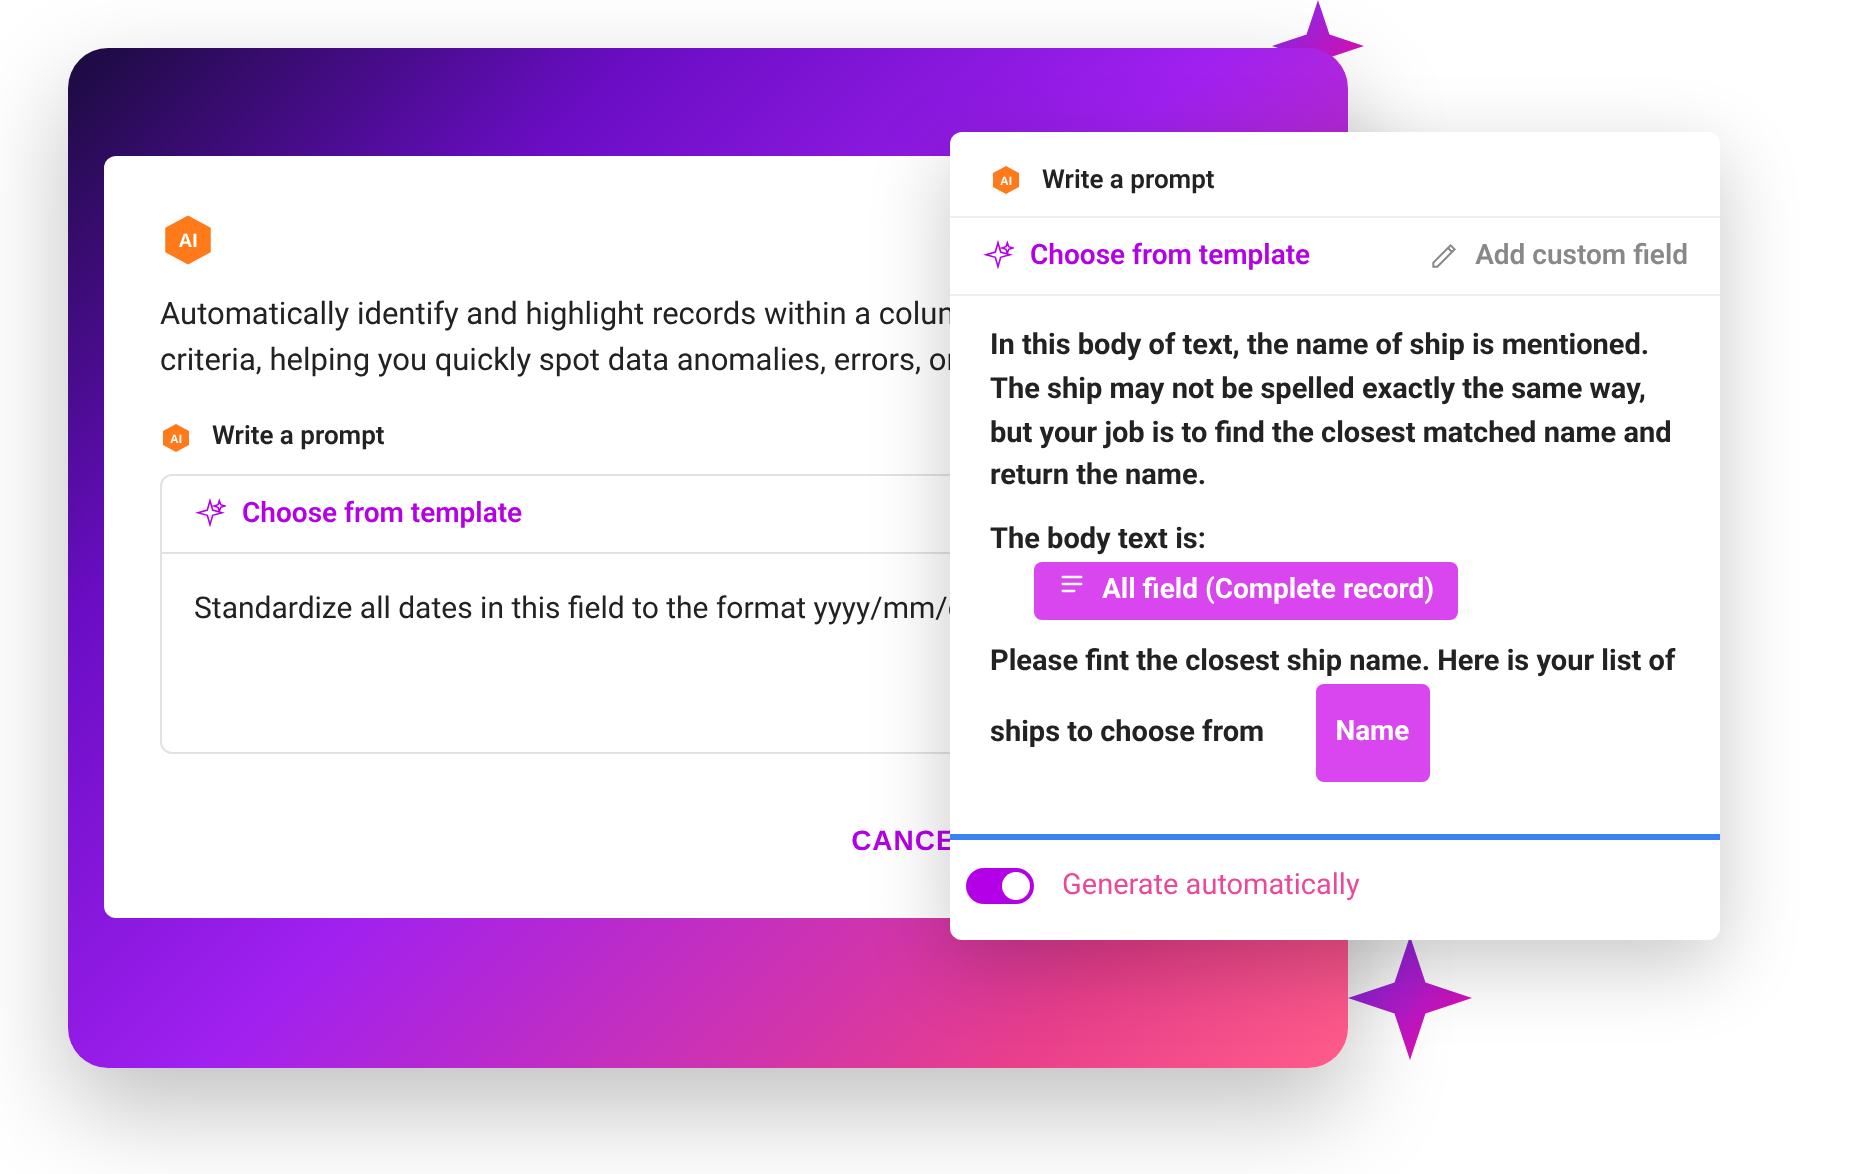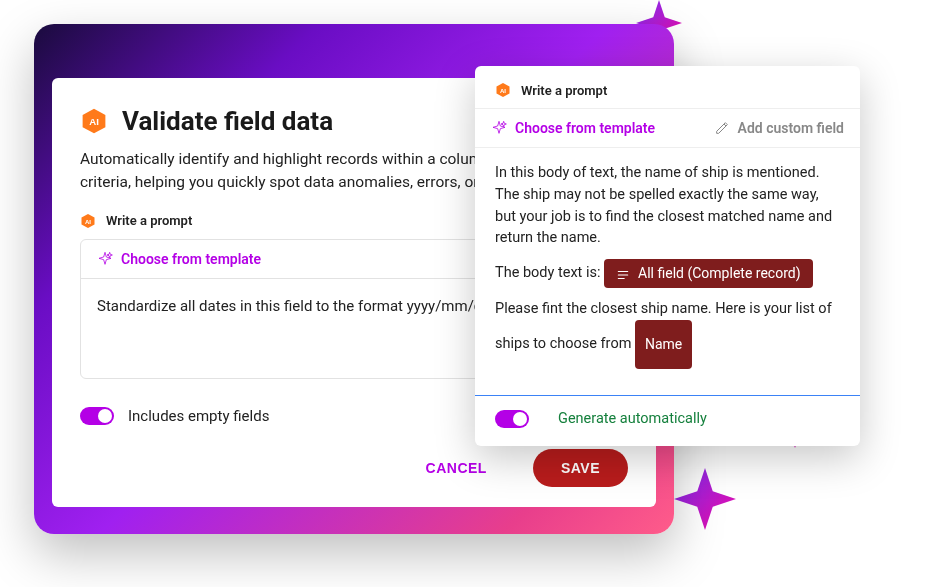--- a/index.html
+++ b/index.html
@@ -60,29 +60,29 @@
   left: 475px;
   top: 66px;
   width: 385px;
   background:#fff;
   border-radius:6px;
   box-shadow: 0 12px 40px rgba(0,0,0,0.22);
   padding: 14px 0 18px 0;
 }
 .popup-prompt-label-row { display:flex; align-items:center; gap:10px; padding: 2px 20px 10px 20px; }
 .popup-tabs { display:flex; border-top:1px solid #eee; border-bottom:1px solid #eee; }
-.popup-body { padding:14px 20px 16px 20px; font-size:14.5px; line-height:1.5; color:#222; border-bottom:1px solid #3b82f6; }
+.popup-body { padding:14px 20px 16px 20px; font-size:14.5px; line-height:1.5; color:#222; border-bottom:3px solid #3b82f6;font-weight:bold; }
 .popup-body p { margin-bottom:10px; }
 .inline-chip {
-  display:inline-flex; align-items:center; gap:8px; background:#7f1d1d; color:#fff;
-  padding:4px 12px; border-radius:4px; font-size:14px; vertical-align:middle;
+  display:inline-flex; align-items:flex-start; gap:8px; background:#d946ef; color:#fff;
+  padding:4px 12px; border-radius:4px; font-size:14px; vertical-align:middle;margin-left:22px;
 }
 .inline-chip.small { padding:14px 10px; font-size:14px; }
 .list-icon { width:14px; height:14px; flex-shrink:0; }
-.popup-toggle-row { display:flex; align-items:center; gap:29px; padding:14px 20px 0 20px; font-size:14.5px; color:#15803d; }
+.popup-toggle-row { display:flex; align-items:center; gap:14px; padding:14px 20px 0 8px; font-size:14.5px; color:#ec4899; }
 
 .sparkle-deco { position:absolute; }
 .sparkle-deco svg { display:block; }
 </style>
 </head>
 <body>
 
 <div class="sparkle-deco" style="left:636px; top:0;">
   <svg width="46" height="46" viewBox="0 0 40 40">
       <defs>
@@ -120,21 +120,20 @@
 <div class="backdrop"></div>
 
 <div class="main-card">
   <div class="title-row">
     <span class="hex-icon">
       <svg viewBox="0 0 32 32" width="28" height="28">
           <polygon points="16,2 29,9 29,23 16,30 3,23 3,9" fill="#ff7a1a"></polygon>
           <text x="16" y="20" font-size="11" font-weight="700" fill="#fff" text-anchor="middle" font-family="Arial">AI</text>
         </svg>
     </span>
-    <h1 class="page-title">Validate field data</h1>
   </div>
   <p class="description">Automatically identify and highlight records within a column that match specific criteria, helping you quickly spot data anomalies, errors, or key insights.</p>
 
   <div class="prompt-label-row">
     <span class="hex-small">
       <svg viewBox="0 0 32 32" width="16" height="16">
           <polygon points="16,2 29,9 29,23 16,30 3,23 3,9" fill="#ff7a1a"></polygon>
           <text x="16" y="21" font-size="12" font-weight="700" fill="#fff" text-anchor="middle" font-family="Arial">AI</text>
         </svg>
     </span>
@@ -148,24 +147,20 @@
           <svg viewBox="0 0 24 24" width="16" height="16">
               <path d="M12 2 L14 9 L21 11 L14 13 L12 20 L10 13 L3 11 L10 9 Z M19 2 L20 5 L23 6 L20 7 L19 10 L18 7 L15 6 L18 5 Z" fill="none" stroke="#b400e6" stroke-width="1.2"></path>
             </svg>
         </span>
         <span>Choose from template</span>
       </div>
     </div>
     <div class="prompt-content">Standardize all dates in this field to the format yyyy/mm/dd.</div>
   </div>
 
-  <div class="toggle-row">
-    <div class="toggle"></div>
-    <span>Includes empty fields</span>
-  </div>
 
   <div class="footer-row">
     <button class="btn-text">CANCEL</button>
     <button class="btn-pill">SAVE</button>
   </div>
 </div>
 
 <div class="popup-card">
   <div class="popup-prompt-label-row">
     <span class="hex-small">

